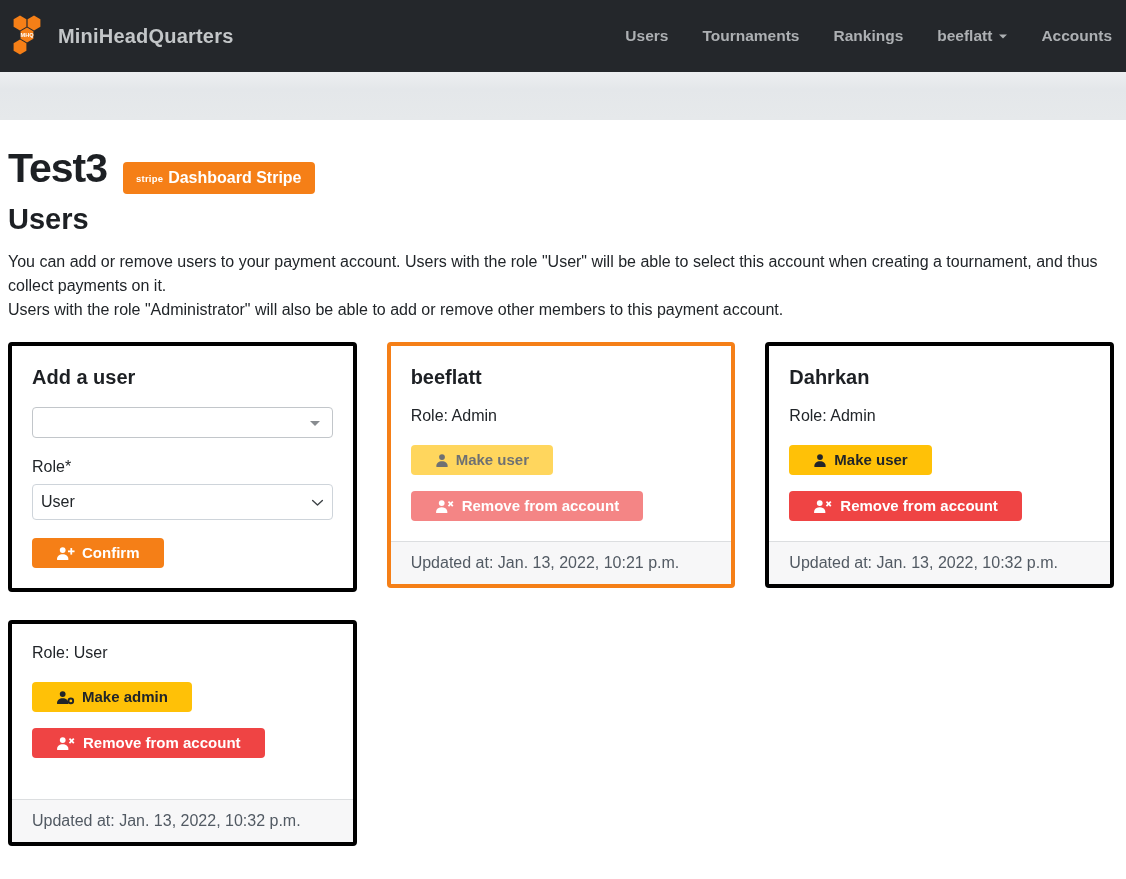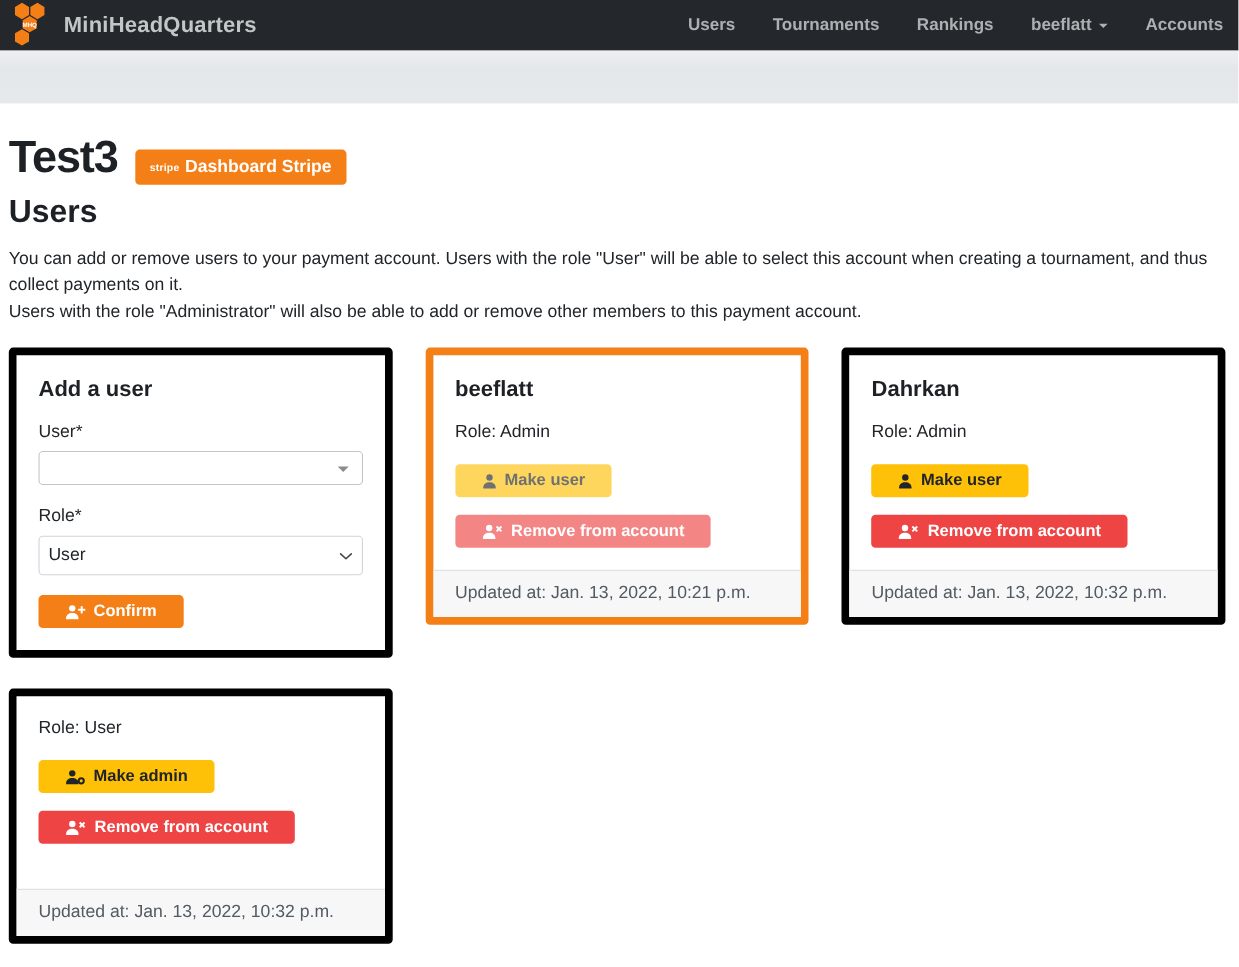--- a/index.html
+++ b/index.html
@@ -7,21 +7,21 @@
   body {
     width:1126px; height:879px;
     background:#ffffff;
     font-family:"Liberation Sans","DejaVu Sans",sans-serif;
     color:#212529;
     overflow:hidden;
   }
 
   
   .navbar {
-    height:46px; background:#24272b;
+    height:72px; background:#24272b;
     display:flex; align-items:center; justify-content:space-between;
     padding:0 14px 0 10px;
   }
   .brand { display:flex; align-items:center; gap:10px; cursor:pointer; }
   .brand-text { font-size:20px; font-weight:700; color:#c3c6c8; letter-spacing:.2px; }
   .nav-links { display:flex; align-items:center; gap:34px; }
   .nav-link {
     font-size:15.5px; font-weight:600; color:#adb0b3;
     text-decoration:none; cursor:pointer; white-space:nowrap;
     display:inline-flex; align-items:center;
@@ -62,21 +62,21 @@
   .stripe-mark { font-size:9.5px; font-weight:800; letter-spacing:.2px; align-self:center; margin-top:2px; }
   .stripe-label { font-size:16px; font-weight:600; }
 
   
   .cards {
     margin-top:20px;
     display:grid; grid-template-columns:repeat(3,1fr);
     gap:28px 30px; align-items:start;
   }
   .card {
-    background:#fff; border:7px solid #000000; border-radius:4px;
+    background:#fff; border:4px solid #000000; border-radius:4px;
     display:flex; flex-direction:column; overflow:hidden;
   }
   .card--highlight { border-color:#f57f17; }
   .card-body { padding:20px; }
   .member-body { min-height:175px; }
   .card-title { margin:0 0 18px; font-size:20px; font-weight:700; color:#1d2024; }
   .role-line { margin:0 0 20px; font-size:16px; }
   .btn-row { margin-bottom:16px; }
   .btn-row:last-child { margin-bottom:0; }
   .card-footer {
@@ -149,21 +149,20 @@
     <p>You can add or remove users to your payment account. Users with the role "User" will be able to select this account when creating a tournament, and thus collect payments on it.</p>
     <p>Users with the role "Administrator" will also be able to add or remove other members to this payment account.</p>
   </div>
 
   <div class="cards">
 
     <section class="card">
       <div class="card-body">
         <h3 class="card-title">Add a user</h3>
 
-        <label class="form-label">User*</label>
         <div class="combo">
           <span></span>
           <span class="combo-arrow"></span>
         </div>
 
         <label class="form-label">Role*</label>
         <div class="select">
           <span>User</span>
           <span style="display:inline-flex;">
             <svg width="13" height="13" viewBox="0 0 16 16">

